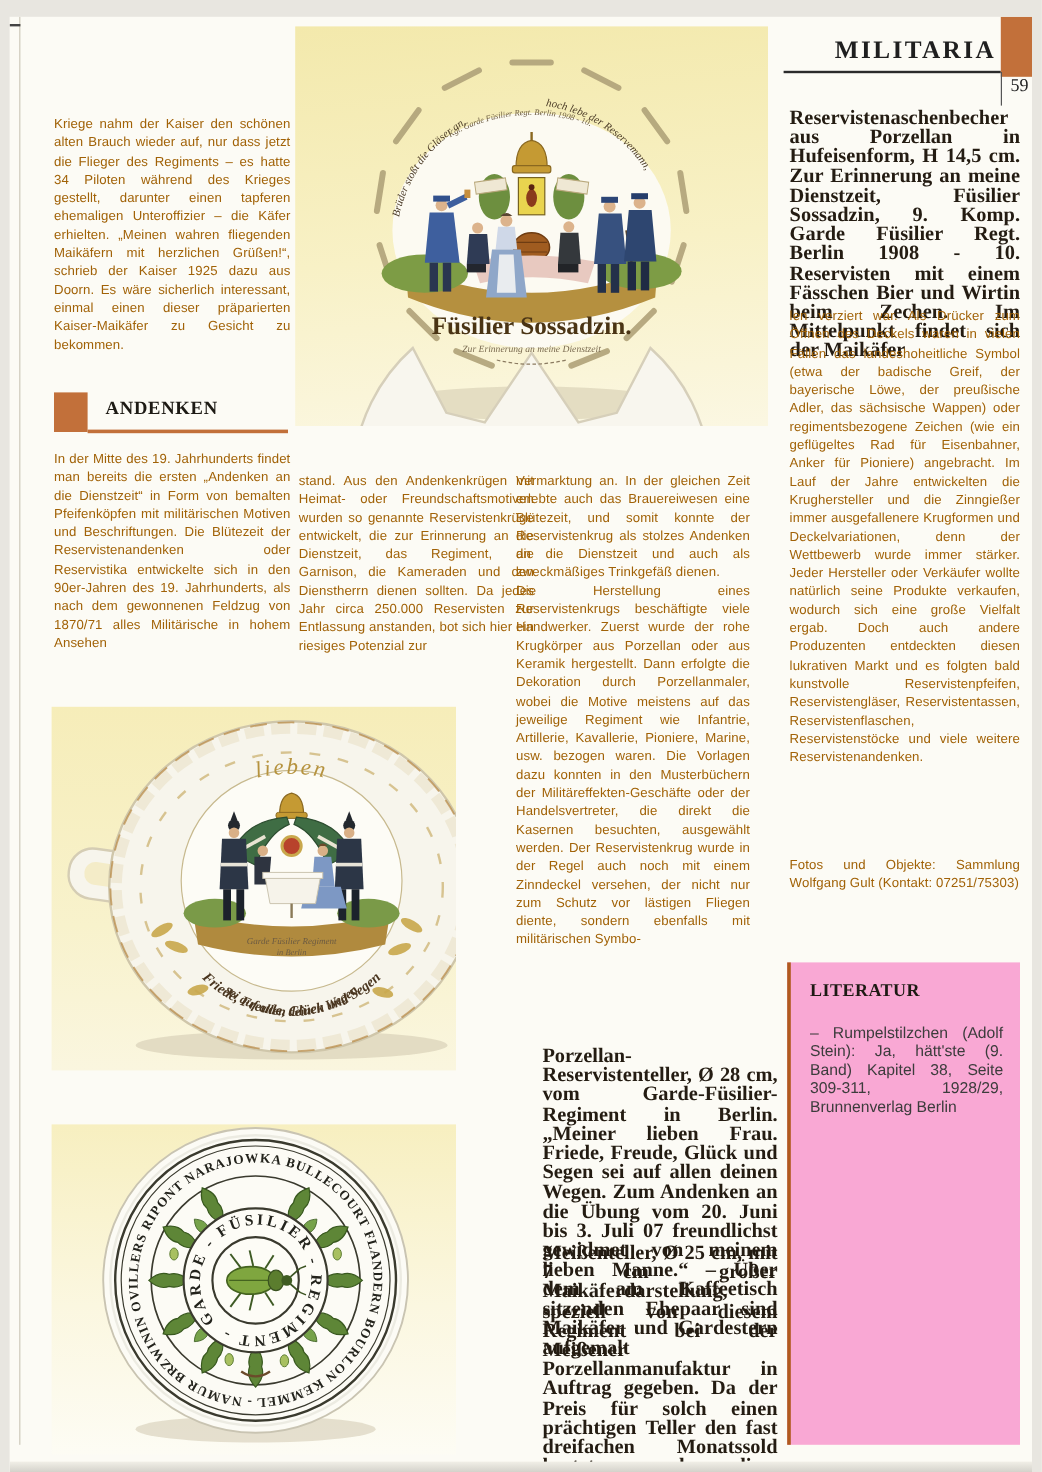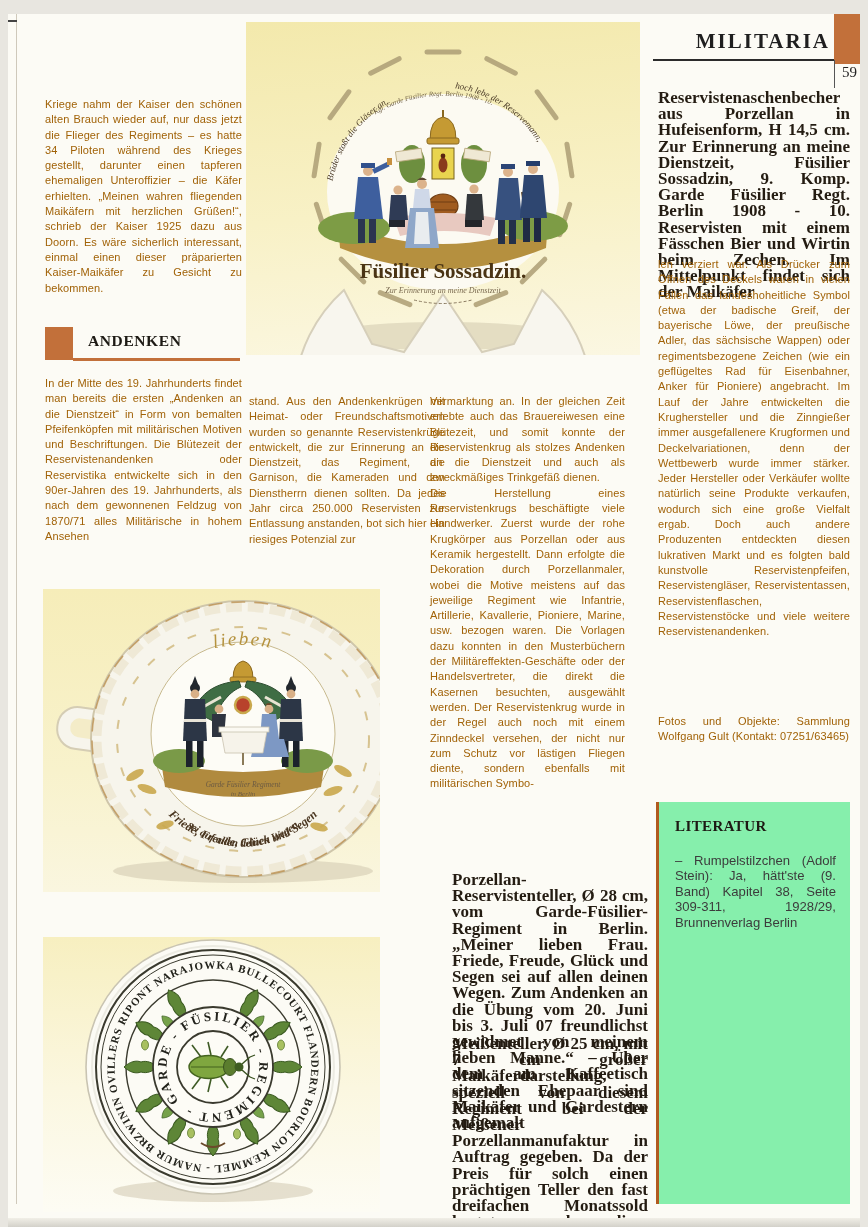--- a/index.html
+++ b/index.html
@@ -27,21 +27,21 @@
   .accent{background:#C2703A;}
   .andenken-label{
     font-family:"Liberation Serif",serif;font-weight:bold;font-size:15.5px;
     letter-spacing:.6px;color:#1d1a14;
   }
   .photo{overflow:hidden;}
   .photo-a{background:linear-gradient(175deg,#F3E9AC 0%,#F8F1C6 55%,#FBF7E2 100%);}
   .photo-b{background:linear-gradient(180deg,#F6EDB9 0%,#F8F2CC 60%,#FAF6DF 100%);}
   .photo-c{background:linear-gradient(180deg,#F7EFC0 0%,#FBF7E0 55%,#FDFCF4 100%);}
   .lit-box{
-    background:#86efac;border-left:3px solid #B05A1E;
+    background:#f9a8d4;border-left:3px solid #B05A1E;
     padding:16px 14px 14px 16px;box-sizing:border-box;
   }
   .lit-heading{
     font-family:"Liberation Serif",serif;font-weight:bold;font-size:15px;
     letter-spacing:.4px;color:#1d1a14;margin:0 0 18px 0;
   }
   .lit-item{
     font-size:13.1px;line-height:15.4px;text-align:justify;color:#3c3c3c;
     margin:0 0 14px 0;
   }
@@ -75,21 +75,21 @@
 
   <div class="abs txt" style="left:241px;top:380px;width:196px">stand. Aus den Andenkenkrügen mit Heimat- oder Freundschaftsmotiven wurden so genannte Reservistenkrüge entwickelt, die zur Erinnerung an die Dienstzeit, das Regiment, die Garnison, die Kameraden und den Dienstherrn dienen sollten. Da jedes Jahr circa 250.000 Reservisten zur Entlassung anstanden, bot sich hier ein riesiges Potenzial zur</div>
   <div class="abs txt" style="left:422px;top:380px;width:195px">Vermarktung an. In der gleichen Zeit erlebte auch das Brauereiwesen eine Blütezeit, und somit konnte der Reservistenkrug als stolzes Andenken an die Dienstzeit und auch als zweckmäßiges Trinkgefäß dienen.
 Die Herstellung eines Reservistenkrugs beschäftigte viele Handwerker. Zuerst wurde der rohe Krugkörper aus Porzellan oder aus Keramik hergestellt. Dann erfolgte die Dekoration durch Porzellanmaler, wobei die Motive meistens auf das jeweilige Regiment wie Infantrie, Artillerie, Kavallerie, Pioniere, Marine, usw. bezogen waren. Die Vorlagen dazu konnten in den Musterbüchern der Militäreffekten-Geschäfte oder der Handelsvertreter, die direkt die Kasernen besuchten, ausgewählt werden. Der Reservistenkrug wurde in der Regel auch noch mit einem Zinndeckel versehen, der nicht nur zum Schutz vor lästigen Fliegen diente, sondern ebenfalls mit militärischen Symbo-</div>
 
   <div class="abs cap" style="left:444px;top:858px;width:196px">Porzellan-Reservistenteller, Ø 28 cm, vom Garde-Füsilier-Regiment in Berlin. „Meiner lieben Frau. Friede, Freude, Glück und Segen sei auf allen deinen Wegen. Zum Andenken an die Übung vom 20. Juni bis 3. Juli 07 freundlichst gewidmet von meinem lieben Manne.“ – Über dem am Kaffeetisch sitzenden Ehepaar sind Maikäfer und Gardestern aufgemalt</div>
   <div class="abs cap" style="left:444px;top:1022px;width:196px">Meißenteller, Ø 25 cm, mit 7 cm großer Maikäferdarstellung, speziell von diesem Regiment bei der Meißener Porzellanmanufaktur in Auftrag gegeben. Da der Preis für solch einen prächtigen Teller den fast dreifachen Monatssold kostete, wurden diese Teller sicherlich nur von höheren Dienstgraden als Andenken oder Geschenk gekauft</div>
 
   <div class="abs cap" style="left:650px;top:76px;width:192px">Reservistenaschenbecher aus Porzellan in Hufeisenform, H 14,5 cm. Zur Erinnerung an meine Dienstzeit, Füsilier Sossadzin, 9. Komp. Garde Füsilier Regt. Berlin 1908 - 10. Reservisten mit einem Fässchen Bier und Wirtin beim Zechen. Im Mittelpunkt findet sich der Maikäfer</div>
   <div class="abs txt" style="left:650px;top:243px;width:192px">len verziert war. Als Drücker zum Öffnen des Deckels waren in vielen Fällen das landeshoheitliche Symbol (etwa der badische Greif, der bayerische Löwe, der preußische Adler, das sächsische Wappen) oder regimentsbezogene Zeichen (wie ein geflügeltes Rad für Eisenbahner, Anker für Pioniere) angebracht. Im Lauf der Jahre entwickelten die Krughersteller und die Zinngießer immer ausgefallenere Krugformen und Deckelvariationen, denn der Wettbewerb wurde immer stärker. Jeder Hersteller oder Verkäufer wollte natürlich seine Produkte verkaufen, wodurch sich eine große Vielfalt ergab. Doch auch andere Produzenten entdeckten diesen lukrativen Markt und es folgten bald kunstvolle Reservistenpfeifen, Reservistengläser, Reservistentassen, Reservistenflaschen, Reservistenstöcke und viele weitere Reservistenandenken.</div>
-  <div class="abs txt" style="left:650px;top:700px;width:192px">Fotos und Objekte: Sammlung Wolfgang Gult (Kontakt: 07251/63465)</div>
+  <div class="abs txt" style="left:650px;top:700px;width:192px">Fotos und Objekte: Sammlung Wolfgang Gult (Kontakt: 07251/75303)</div>
 
   <div class="abs lit-box" style="left:648px;top:788px;width:194px;height:402px">
     <div class="lit-heading">LITERATUR</div>
     <div class="lit-item last">– Rumpelstilzchen (Adolf Stein): Ja, hätt'ste (9. Band) Kapitel 38, Seite 309-311, 1928/29, Brunnenverlag Berlin</div>
   </div>
 
   <figure class="abs photo photo-a" style="left:238px;top:8px;width:394px;height:333px;margin:0">
     <svg width="394" height="333" viewBox="0 0 394 333">
       <defs>
         <path id="arcL" d="M 86 162 A 117 117 0 0 1 188 66"></path>

